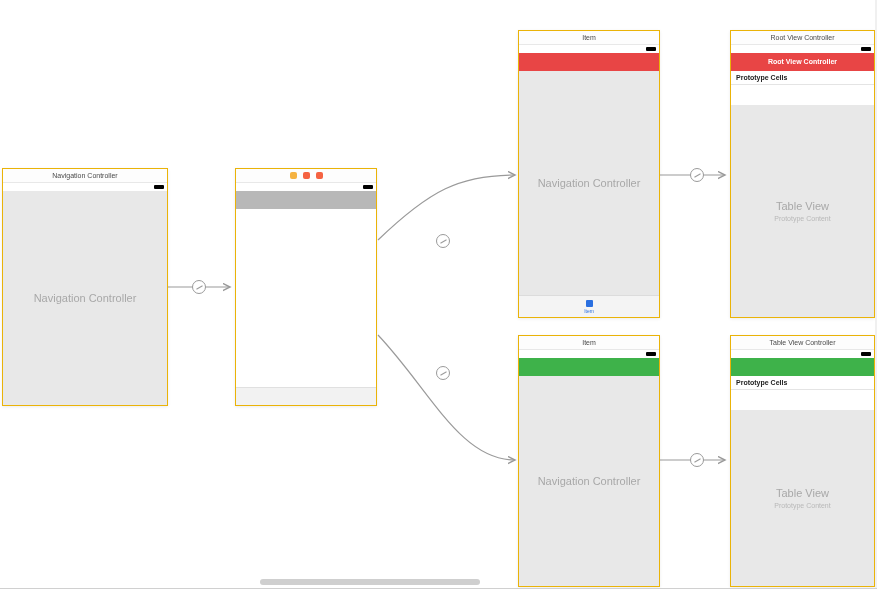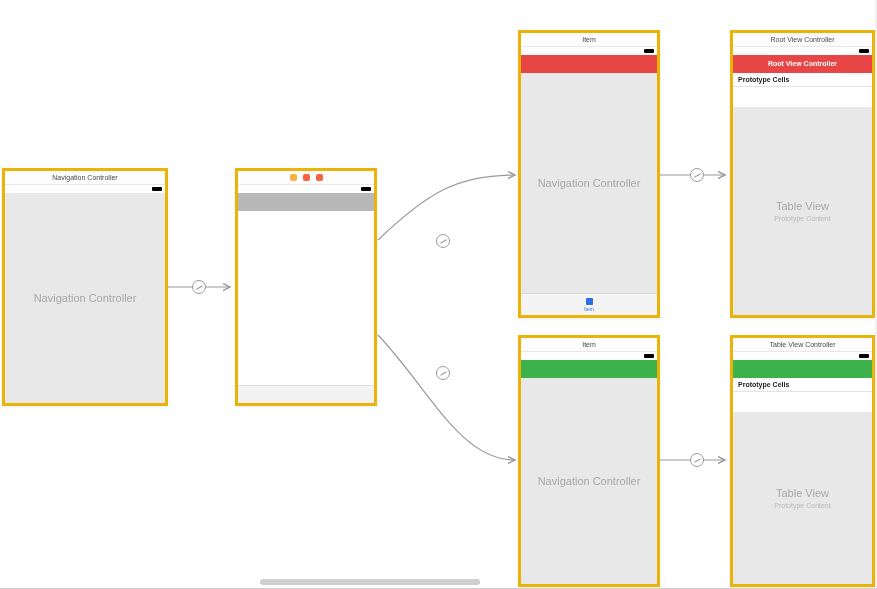--- a/index.html
+++ b/index.html
@@ -2,21 +2,21 @@
 <html><head>
 <meta charset="utf-8">
 <style>
   * { box-sizing: border-box; margin: 0; padding: 0; }
   html, body { width: 877px; height: 589px; background: #fff; font-family: -apple-system, "Helvetica Neue", Arial, sans-serif; overflow: hidden; }
   .canvas { position: relative; width: 877px; height: 589px; }
 
   .scene {
     position: absolute;
     background: #fff;
-    border: 3px solid #eab308;
+    border: 1px solid #eab308;
     box-shadow: 0 1px 3px rgba(0,0,0,0.08);
     display: flex;
     flex-direction: column;
   }
   .scene-title {
     height: 14px;
     line-height: 14px;
     text-align: center;
     font-size: 7px;
     color: #4a4a4a;

